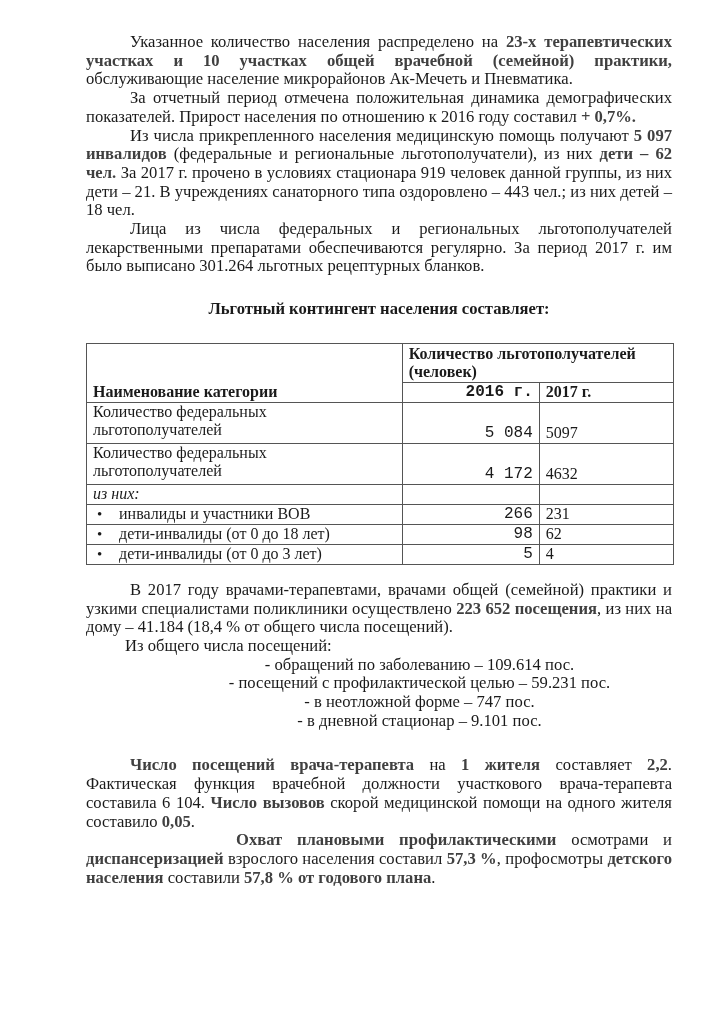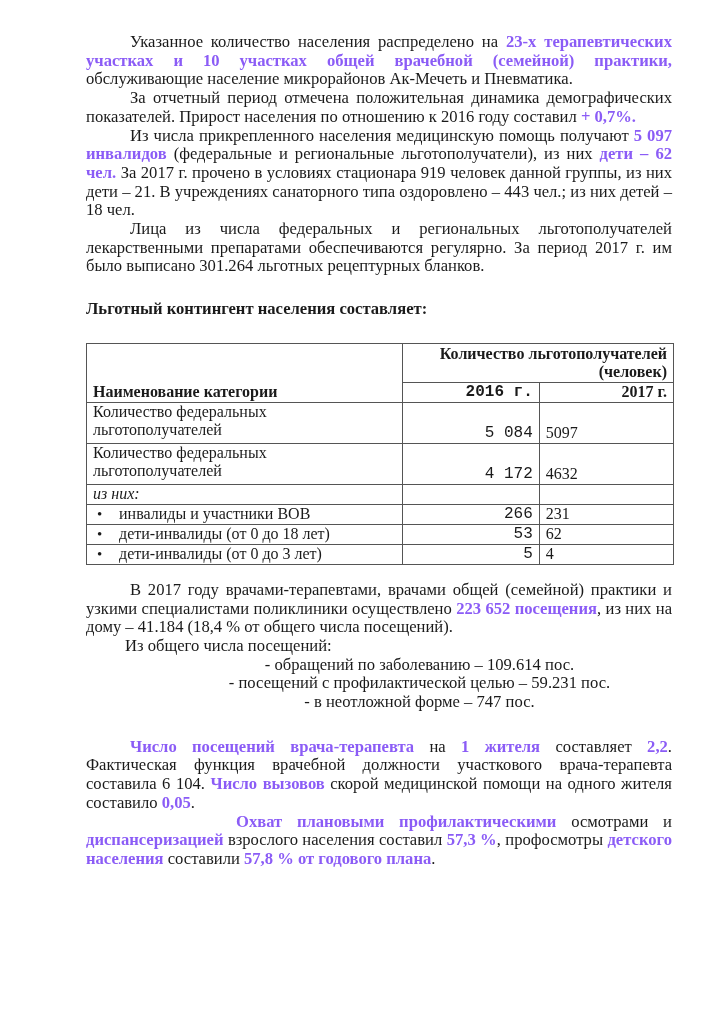--- a/index.html
+++ b/index.html
@@ -5,28 +5,28 @@
   html, body { margin: 0; padding: 0; background: #ffffff; }
   body {
     width: 724px; height: 1024px; position: relative; overflow: hidden;
     font-family: "Liberation Serif", "DejaVu Serif", serif;
     color: #1a1a1a; font-size: 16.6px; line-height: 18.7px;
   }
   .page { position: absolute; left: 86px; top: 33px; width: 586px; }
   p { margin: 0; }
   .just { text-align: justify; text-align-last: left; }
   .ind { text-indent: 44px; }
-  b { font-weight: bold; color: #8b5cf6; }
-  .title { text-align: left; font-weight: bold; margin-top: 24px; }
+  b { font-weight: bold; color: #404040; }
+  .title { text-align: center; font-weight: bold; margin-top: 24px; }
   table {
     border-collapse: collapse; margin-top: 24px; width: 588px;
     font-size: 16px; line-height: 18.5px;
   }
   td, th { border: 1px solid #555; padding: 0 6px; vertical-align: bottom; }
-  th { font-weight: bold; text-align: right; }
+  th { font-weight: bold; text-align: left; }
   .c1 { width: 301px; text-align: left; }
   .c2 { width: 125px; text-align: right; font-family: Liberation Mono, monospace; }
   .c3 { width: 122px; }
   .hdr-top th { height: 38px; }
   .hdr-sub th { height: 19px; }
   .r2 td { height: 40px; }
   .r1 td { height: 19px; }
   .sub { font-style: italic; }
   .bul { padding-left: 10px; }
   .bul::before { content: "•"; display: inline-block; width: 22px; font-size: 15px; }
@@ -76,40 +76,41 @@
       <td class="c2"></td>
       <td class="c3"></td>
     </tr>
     <tr class="r1">
       <td class="c1 bul"><span>инвалиды и участники ВОВ</span></td>
       <td class="c2">266</td>
       <td class="c3">231</td>
     </tr>
     <tr class="r1">
       <td class="c1 bul"><span>дети-инвалиды (от 0 до 18 лет)</span></td>
-      <td class="c2">53</td>
+      <td class="c2">98</td>
       <td class="c3">62</td>
     </tr>
     <tr class="r1">
       <td class="c1 bul"><span>дети-инвалиды (от 0 до 3 лет)</span></td>
       <td class="c2">5</td>
       <td class="c3">4</td>
     </tr>
   </tbody>
     </table>
 
   <div class="gap"></div>
 
   <p class="just ind"><span>В 2017 году  врачами-терапевтами, врачами общей (семейной) практики и узкими специалистами поликлиники осуществлено </span><b>223 652 посещения</b><span>, из них на дому – 41.184 (18,4 % от общего числа посещений).</span></p>
 
   <p class="ind2">Из общего  числа  посещений:</p>
   <div class="list">
     <p>- обращений по заболеванию – 109.614  пос.</p>
     <p>- посещений с профилактической целью –   59.231 пос.</p>
     <p>- в неотложной форме  –  747  пос.</p>
+    <p>- в дневной стационар  – 9.101 пос.</p>
   </div>
 
   <div class="gap2"></div>
 
   <p class="just ind"><b>Число посещений врача-терапевта</b><span> на </span><b>1 жителя</b><span> составляет </span><b>2,2</b><span>. Фактическая функция врачебной должности участкового врача-терапевта составила 6 104.  </span><b>Число вызовов</b><span> скорой медицинской помощи на одного жителя составило </span><b>0,05</b><span>.</span></p>
 
   <p class="just ind3"><b>Охват плановыми профилактическими</b><span> осмотрами и </span><b>диспансеризацией</b><span> взрослого населения составил </span><b>57,3 %</b><span>, профосмотры </span><b>детского населения</b><span>  составили  </span><b>57,8 % от годового плана</b><span>.</span></p>
 
 </div>
 

